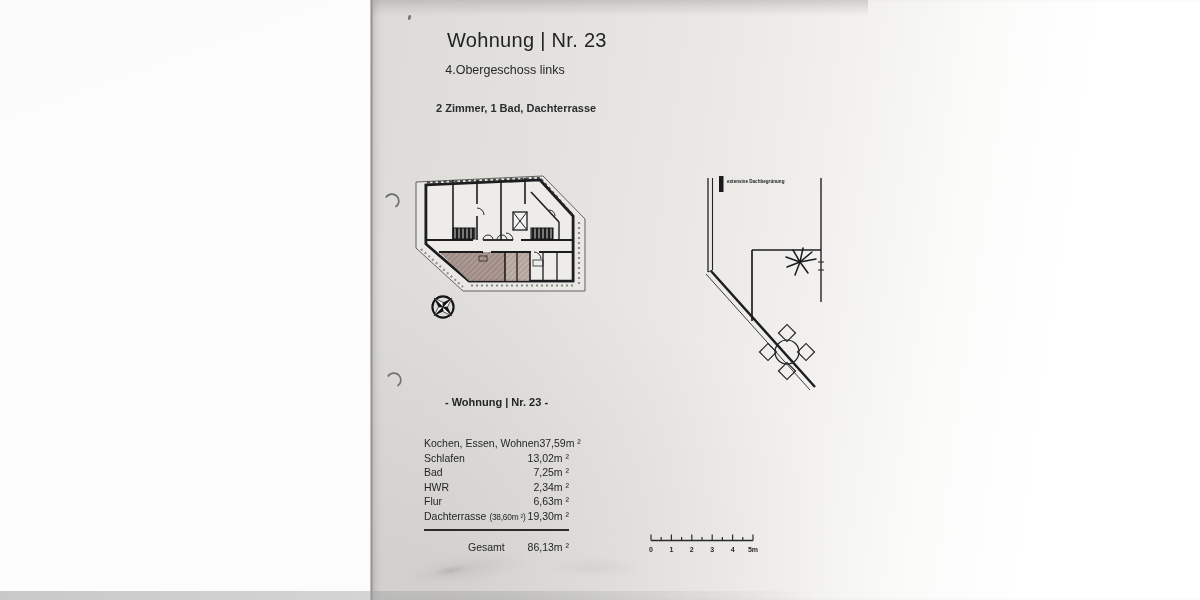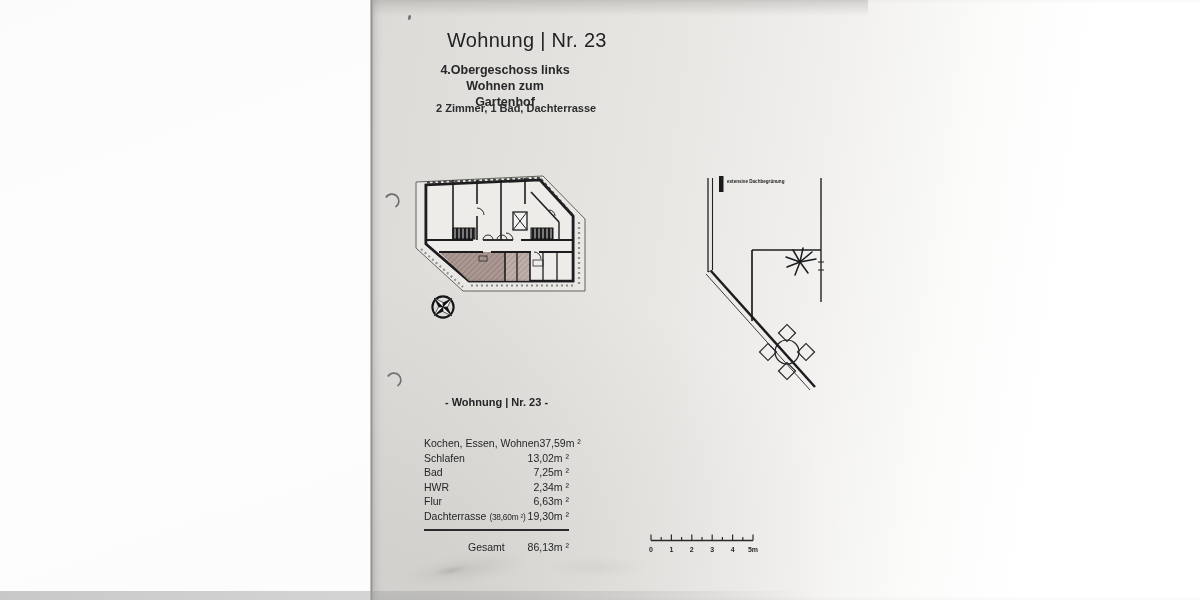--- a/index.html
+++ b/index.html
@@ -38,21 +38,21 @@
   .smudge{position:absolute;border-radius:50%;pointer-events:none;}
   #speck{position:absolute;left:408px;top:15px;width:3px;height:5px;background:#56565a;border-radius:40% 60% 50% 50%;transform:rotate(18deg);opacity:.75;}
 
   
   #title{
     position:absolute;left:447px;top:29px;
     font-size:20px;font-weight:400;letter-spacing:.3px;color:#232326;
   }
   #floor-block{
     position:absolute;left:438px;top:62px;width:134px;text-align:center;
-    font-size:12.5px;font-weight:700;line-height:16px;color:#28282b;
+    font-size:12.5px;font-weight:400;line-height:16px;color:#28282b;
   }
   #summary-line{
     position:absolute;left:436px;top:102px;
     font-size:11px;font-weight:700;color:#2d2d30;
   }
 
   
   #area-table{position:absolute;left:424px;top:396px;width:145px;font-size:10.5px;color:#252528;}
   #area-table .tbl-title{text-align:center;font-weight:700;font-size:11px;margin-bottom:28px;}
   #area-table .row{display:flex;justify-content:space-between;line-height:14.6px;white-space:nowrap;align-items:center;}
@@ -80,21 +80,20 @@
   <svg class="hole" style="left:383px;top:192px;" width="18" height="18" viewBox="0 0 18 18">
     <path d="M 2.9,5.5 A 7,7 0 1 1 12.5,15.1" fill="none" stroke="#46464a" stroke-width="1.7" opacity=".75"></path>
   </svg>
   <svg class="hole" style="left:385px;top:371px;" width="18" height="18" viewBox="0 0 18 18">
     <path d="M 2.9,5.5 A 7,7 0 1 1 12.5,15.1" fill="none" stroke="#46464a" stroke-width="1.7" opacity=".7"></path>
   </svg>
 
   <div id="title">Wohnung | Nr. 23</div>
   <div id="floor-block">
     <div>4.Obergeschoss links</div>
-    <div>Wohnen zum Gartenhof</div>
   </div>
   <div id="summary-line">2 Zimmer, 1 Bad, Dachterrasse</div>
 
   <svg id="plan-svg" width="190" height="130" viewBox="0 0 190 130">
     <defs>
       <pattern id="hatch" width="4" height="4" patternUnits="userSpaceOnUse" patternTransform="rotate(45)">
         <line x1="0" y1="0" x2="0" y2="4" stroke="#6e5b53" stroke-width="1.1"></line>
       </pattern>
       <pattern id="stairp" width="4" height="11" patternUnits="userSpaceOnUse">
         <rect width="4" height="11" fill="#1c1c1e"></rect>

